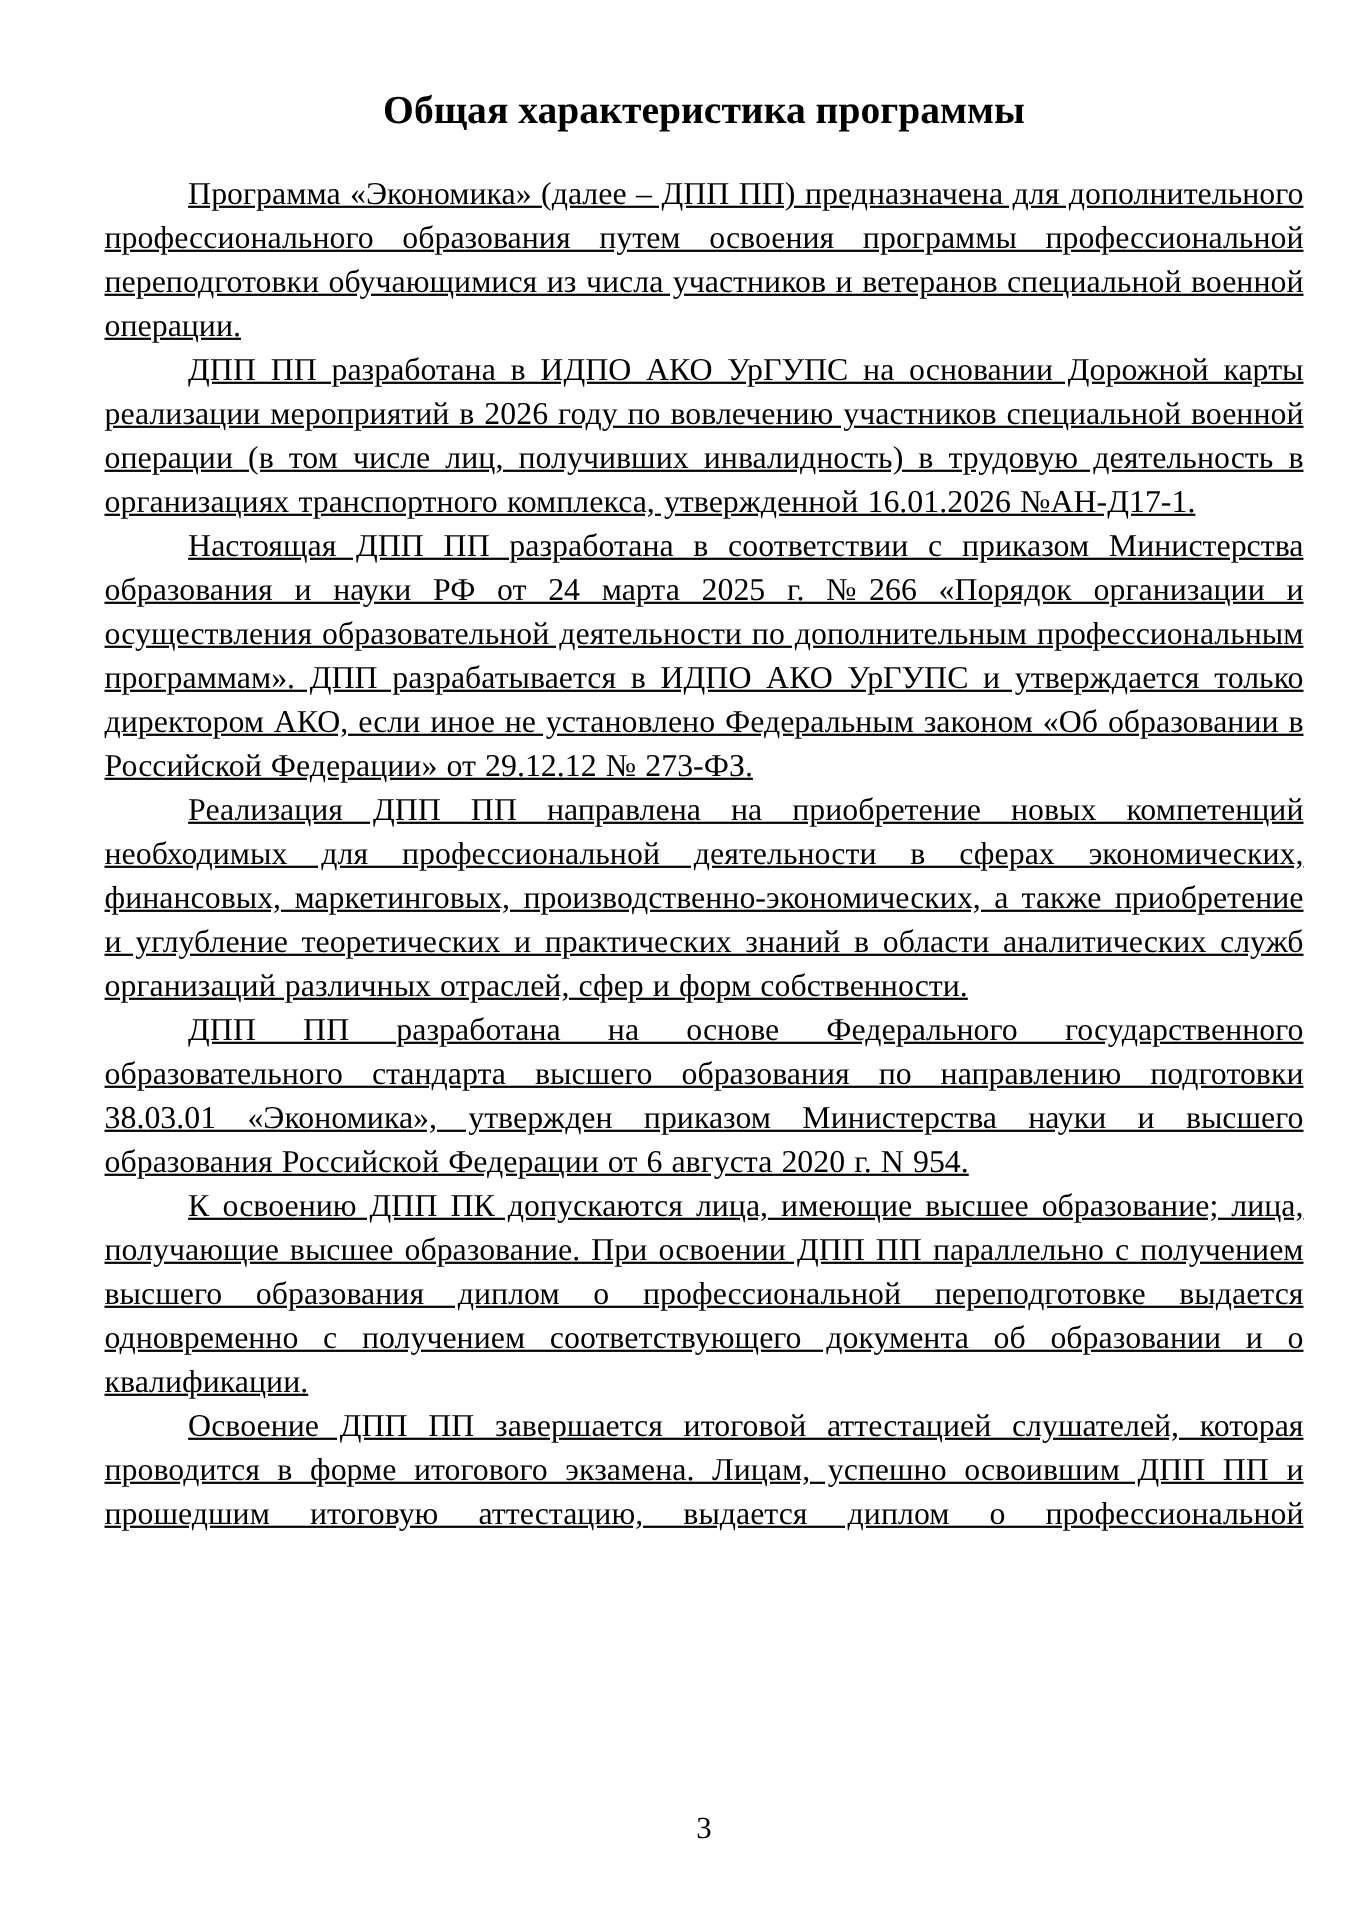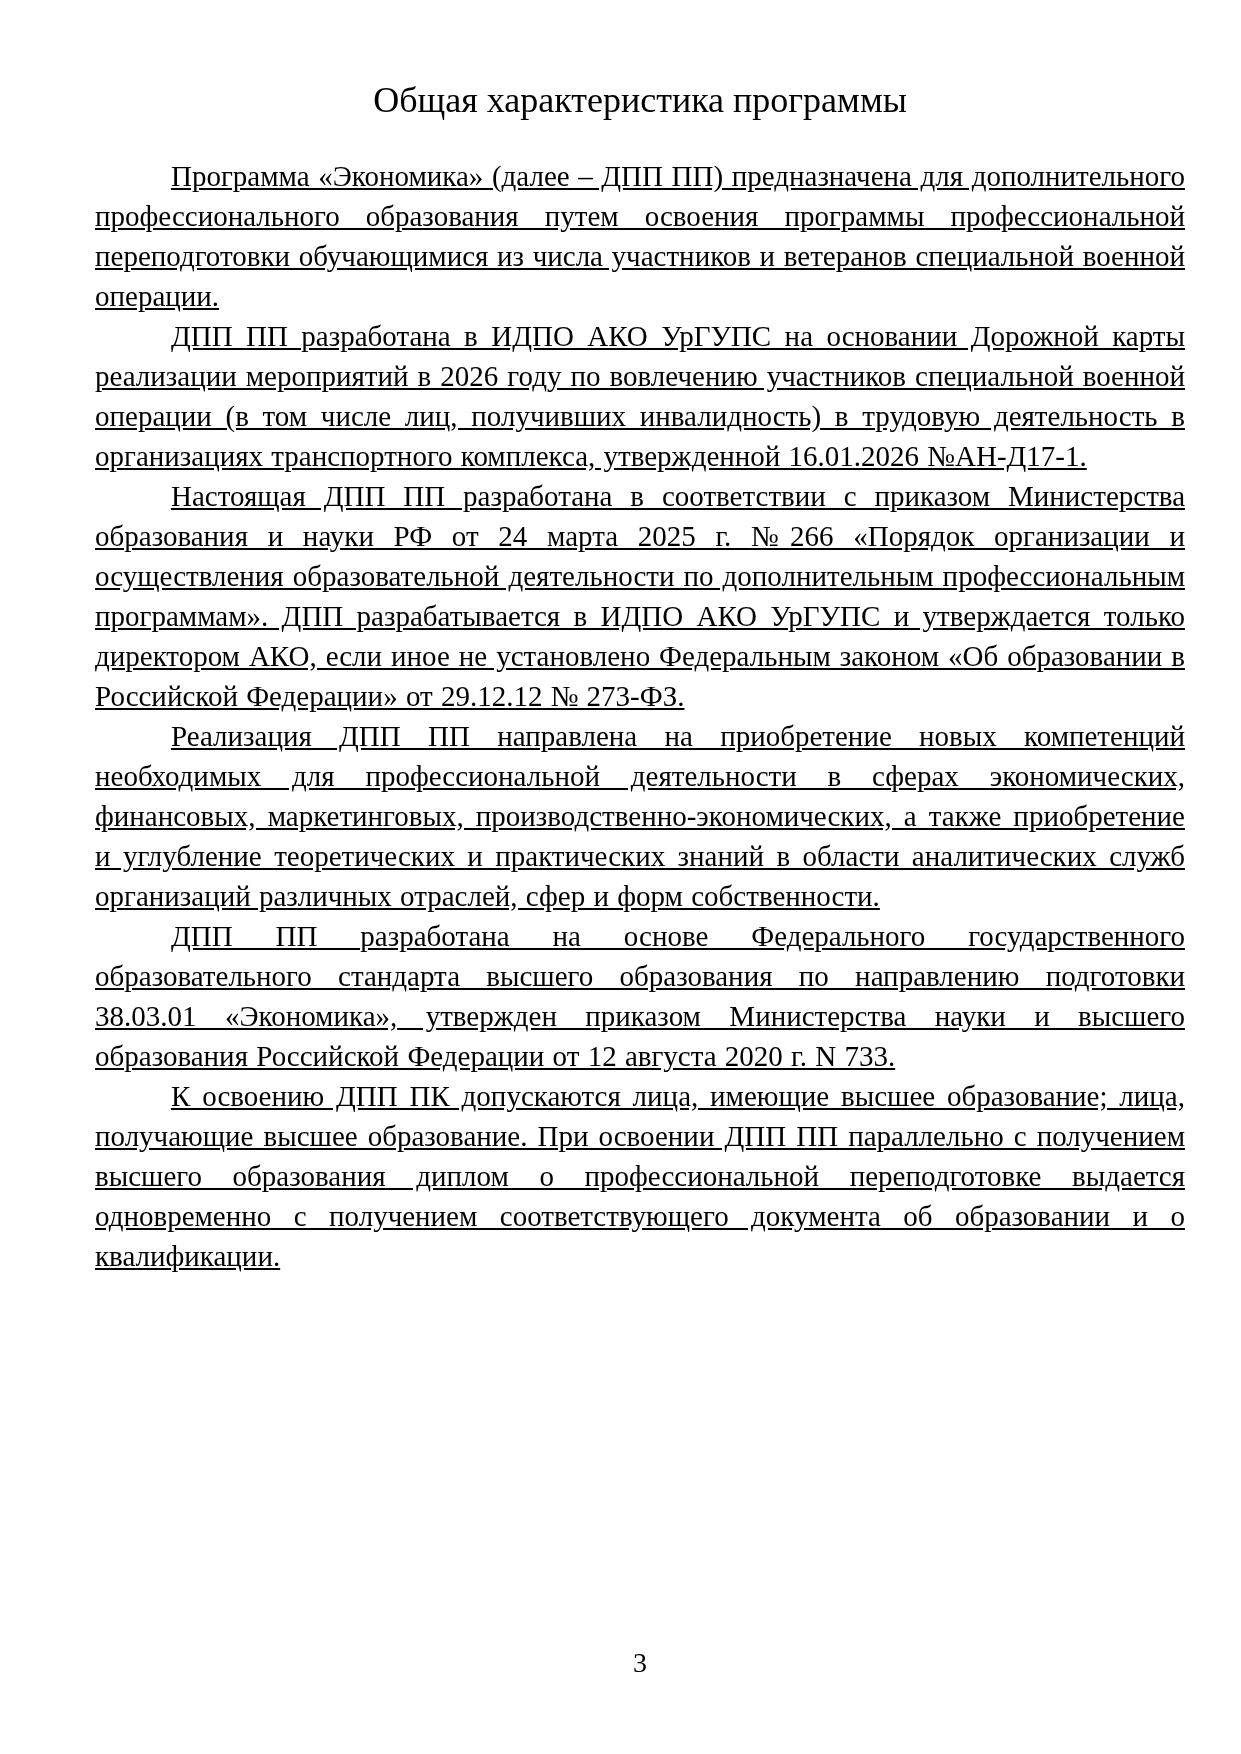--- a/index.html
+++ b/index.html
@@ -15,21 +15,21 @@
     color: #000000;
     font-family: "Liberation Serif", "DejaVu Serif", serif;
     overflow: hidden;
   }
   .doc-title {
     position: absolute;
     left: 95px;
     top: 78px;
     width: 1090px;
     text-align: center;
-    font-weight: normal;
+    font-weight: bold;
     font-size: 36px;
     line-height: 44px;
     white-space: nowrap;
   }
   .content {
     position: absolute;
     left: 95px;
     top: 156px;
     width: 1090px;
   }
@@ -61,19 +61,20 @@
 
 <div class="page">
 
   <div class="doc-title">Общая характеристика программы</div>
 
   <div class="content">
     <p>Программа «Экономика» (далее – ДПП ПП) предназначена для дополнительного профессионального образования путем освоения программы профессиональной переподготовки обучающимися из числа участников и ветеранов специальной военной операции.</p>
     <p>ДПП ПП разработана в ИДПО АКО УрГУПС на основании Дорожной карты реализации мероприятий в 2026 году по вовлечению участников специальной военной операции (в том числе лиц, получивших инвалидность) в трудовую деятельность в организациях транспортного комплекса, утвержденной 16.01.2026 №АН-Д17-1.</p>
     <p>Настоящая ДПП ПП разработана в соответствии с приказом Министерства образования и науки РФ от 24 марта 2025 г. №266 «Порядок организации и осуществления образовательной деятельности по дополнительным профессиональным программам». ДПП разрабатывается в ИДПО АКО УрГУПС и утверждается только директором АКО, если иное не установлено Федеральным законом «Об образовании в Российской Федерации» от 29.12.12 № 273-ФЗ.</p>
     <p>Реализация ДПП ПП направлена на приобретение новых компетенций необходимых для профессиональной деятельности в сферах экономических, финансовых, маркетинговых, производственно-экономических, а также приобретение и углубление теоретических и практических знаний в области аналитических служб организаций различных отраслей, сфер и форм собственности.</p>
-    <p>ДПП ПП разработана на основе Федерального государственного образовательного стандарта высшего образования по направлению подготовки 38.03.01 «Экономика», утвержден приказом Министерства науки и высшего образования Российской Федерации от 12 августа 2020 г. N 733.</p>
+    <p>ДПП ПП разработана на основе Федерального государственного образовательного стандарта высшего образования по направлению подготовки 38.03.01 «Экономика», утвержден приказом Министерства науки и высшего образования Российской Федерации от 6 августа 2020 г. N 954.</p>
     <p>К освоению ДПП ПК допускаются лица, имеющие высшее образование; лица, получающие высшее образование. При освоении ДПП ПП параллельно с получением высшего образования диплом о профессиональной переподготовке выдается одновременно с получением соответствующего документа об образовании и о квалификации.</p>
+    <p class="continues">Освоение ДПП ПП завершается итоговой аттестацией слушателей, которая проводится в форме итогового экзамена. Лицам, успешно освоившим ДПП ПП и прошедшим итоговую аттестацию, выдается диплом о профессиональной</p>
   </div>
 
   <div class="page-number">3</div>
 
 </div>
 
 </body></html>

